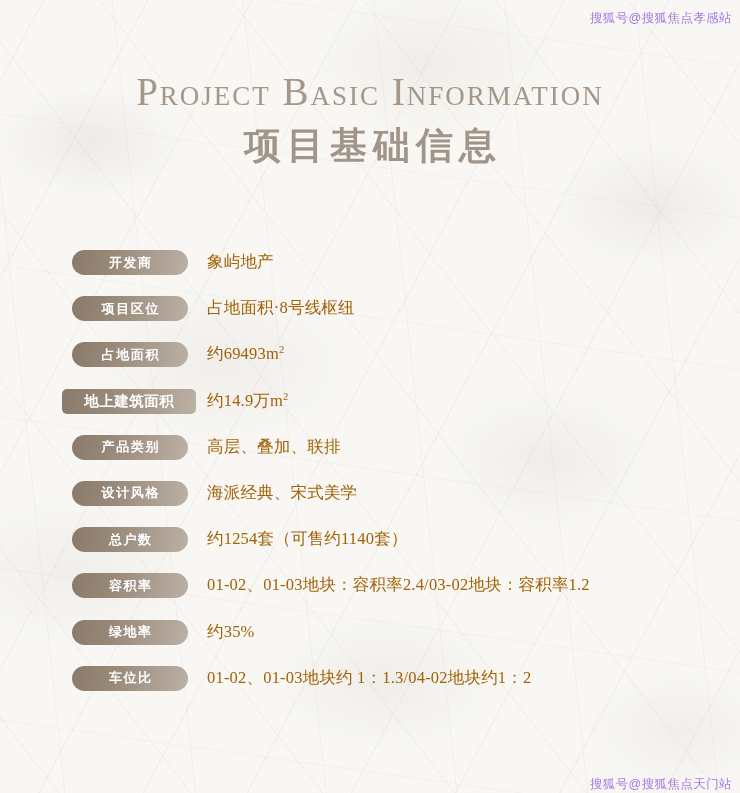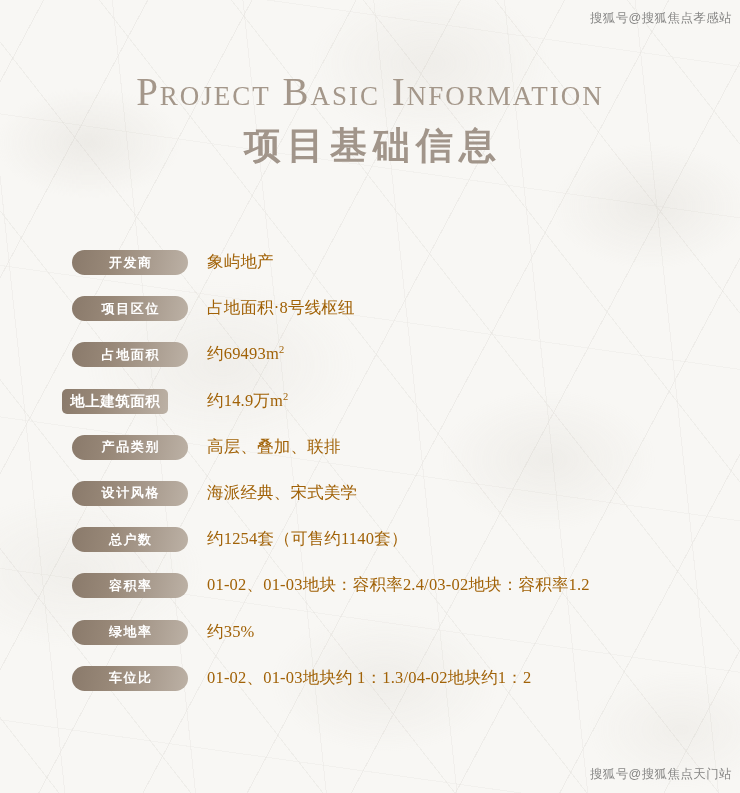--- a/index.html
+++ b/index.html
@@ -109,21 +109,21 @@
     letter-spacing: 1.6px;
     text-indent: 1.6px;
     display: flex;
     align-items: center;
     justify-content: center;
     box-sizing: border-box;
     white-space: nowrap;
   }
   .pill.wide {
     left: 62px;
-    width: 106px;
+    width: 134px;
     border-radius: 5px;
     letter-spacing: 0.5px;
     text-indent: 0.5px;
     font-size: 14.5px;
   }
   .value {
     position: absolute;
     left: 207px;
     top: 0px;
     font-family: Liberation Serif, serif;
@@ -137,28 +137,28 @@
     font-size: 10.5px;
     vertical-align: super;
     line-height: 0;
   }
 
   
   .watermark {
     position: absolute;
     font-family: "Liberation Sans", sans-serif;
     font-size: 12.5px;
-    color: #404040;
+    color: #6d28d9;
     opacity: .62;
     white-space: nowrap;
     letter-spacing: .4px;
     z-index: 3;
   }
   .watermark.top    { top: 10px;  right: 8px; }
-  .watermark.bottom { bottom: 10px; right: 8px; }
+  .watermark.bottom { bottom: 0; right: 8px; }
 </style>
 </head>
 <body>
 
 <div class="page">
   <div class="texture"></div>
   <div class="crackle"></div>
 </div>
 
 <div class="content">

